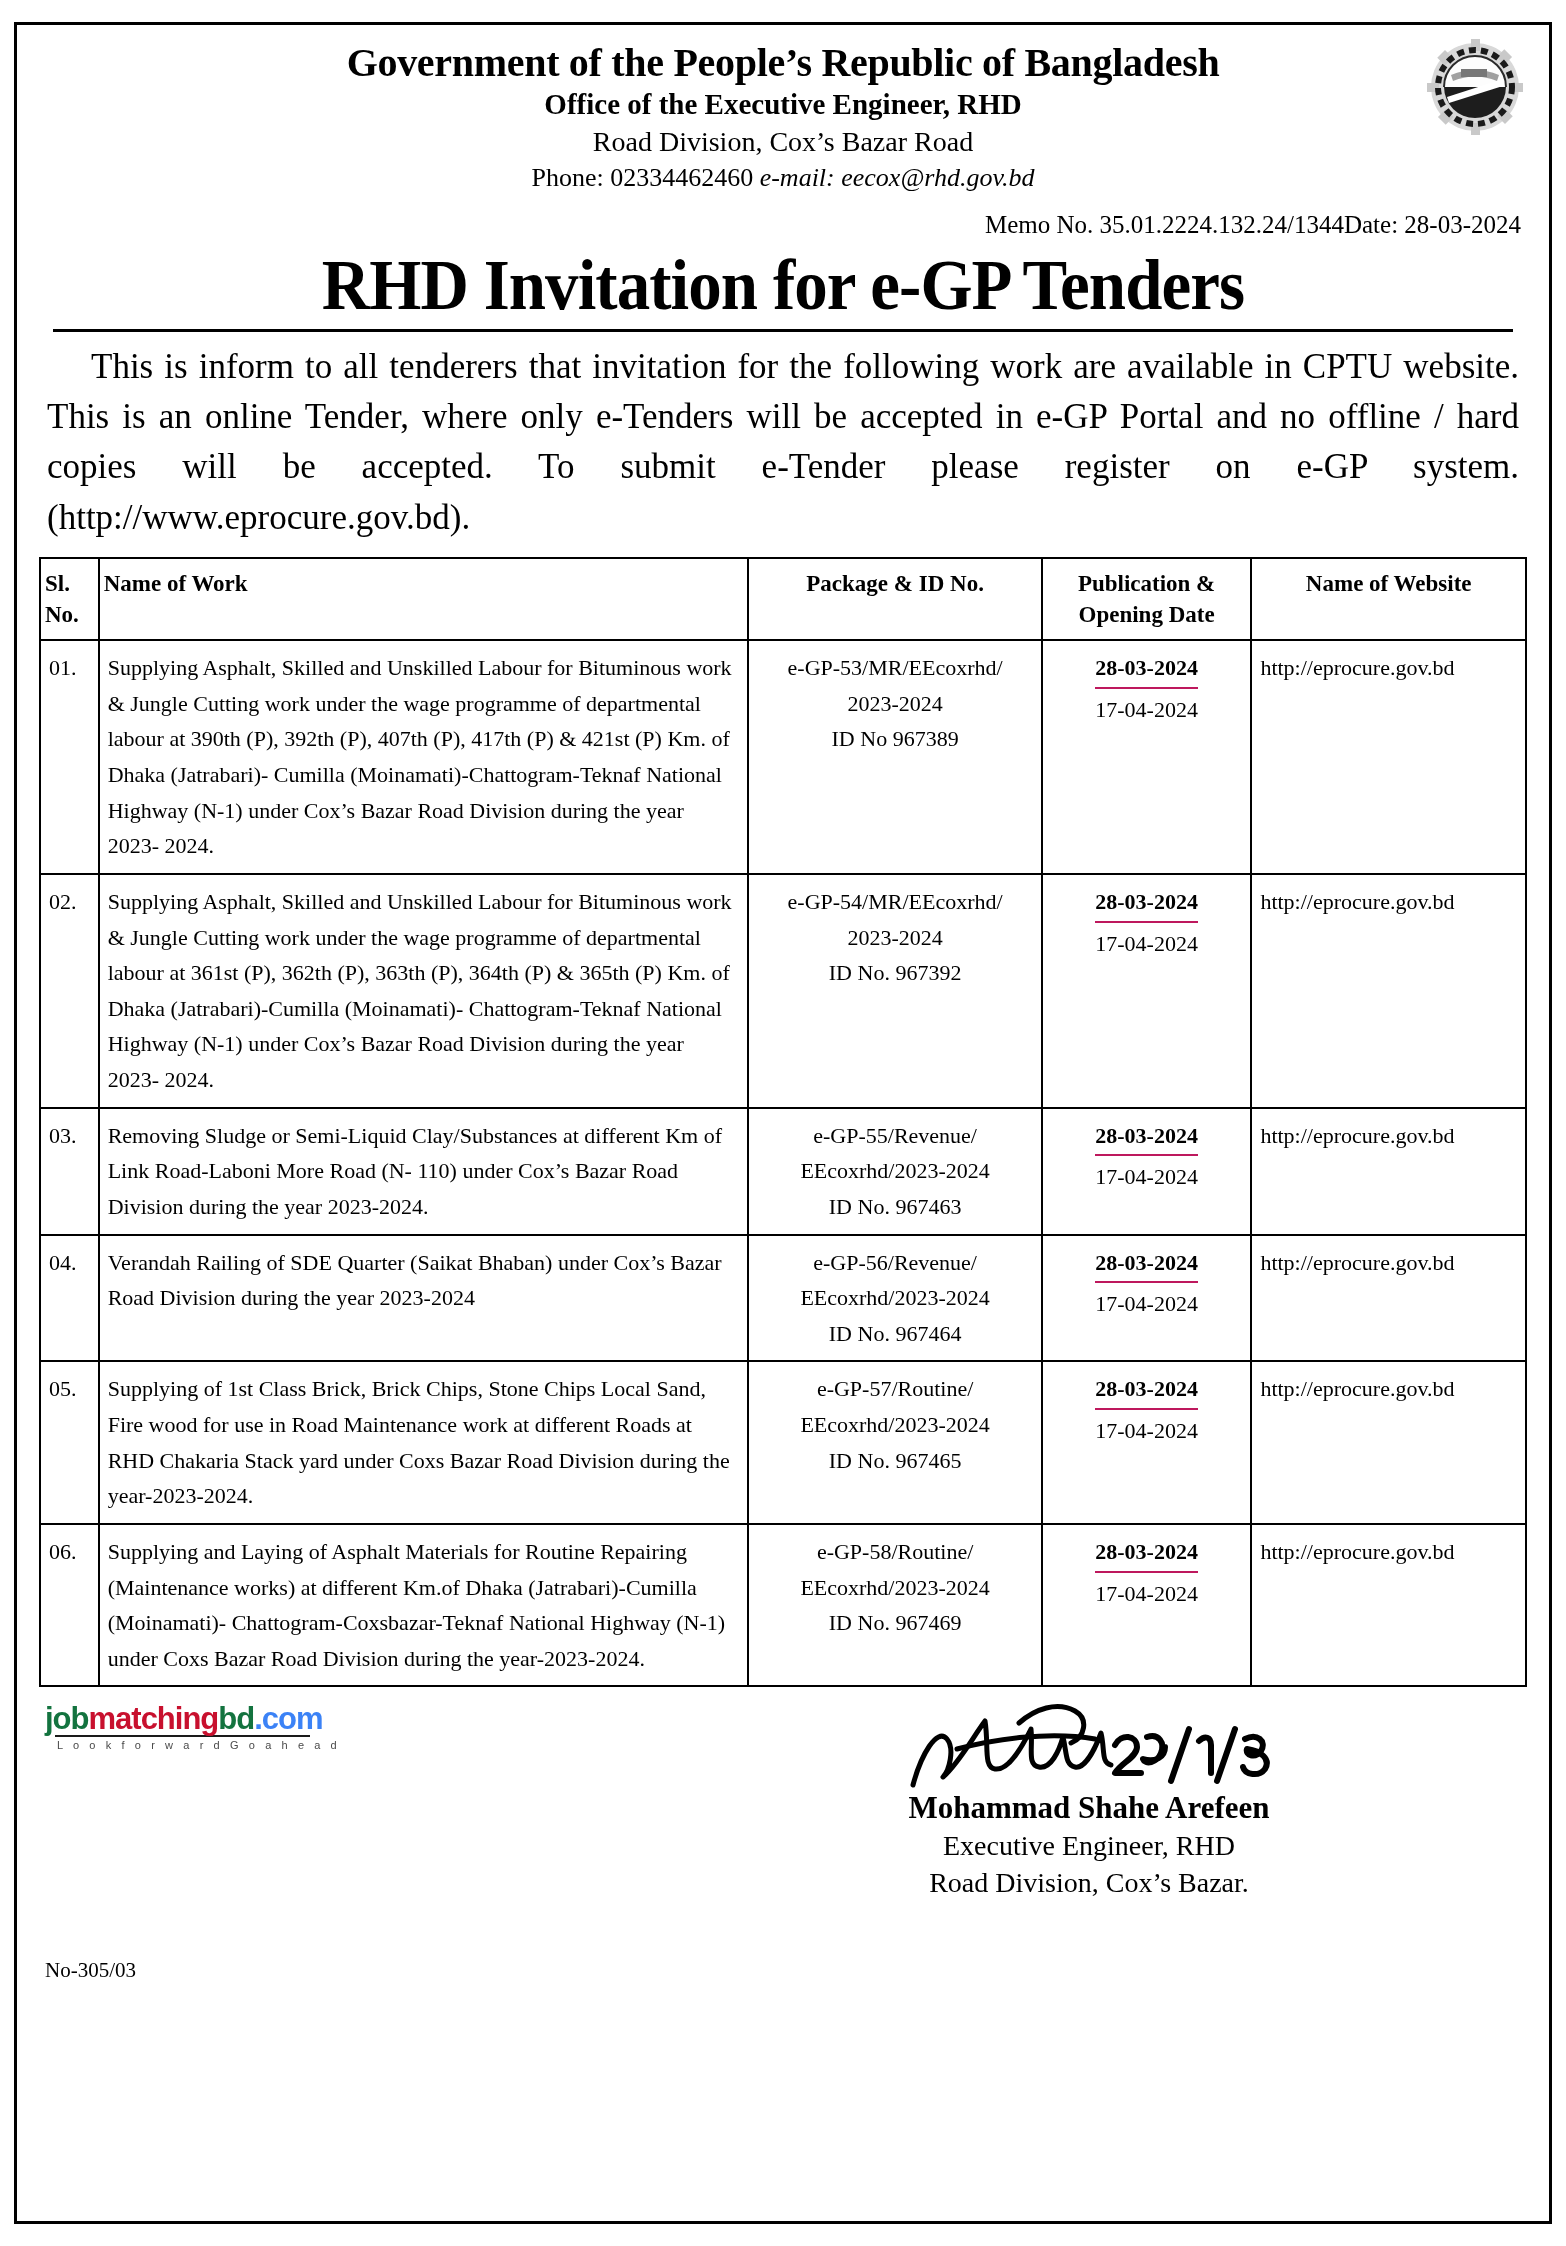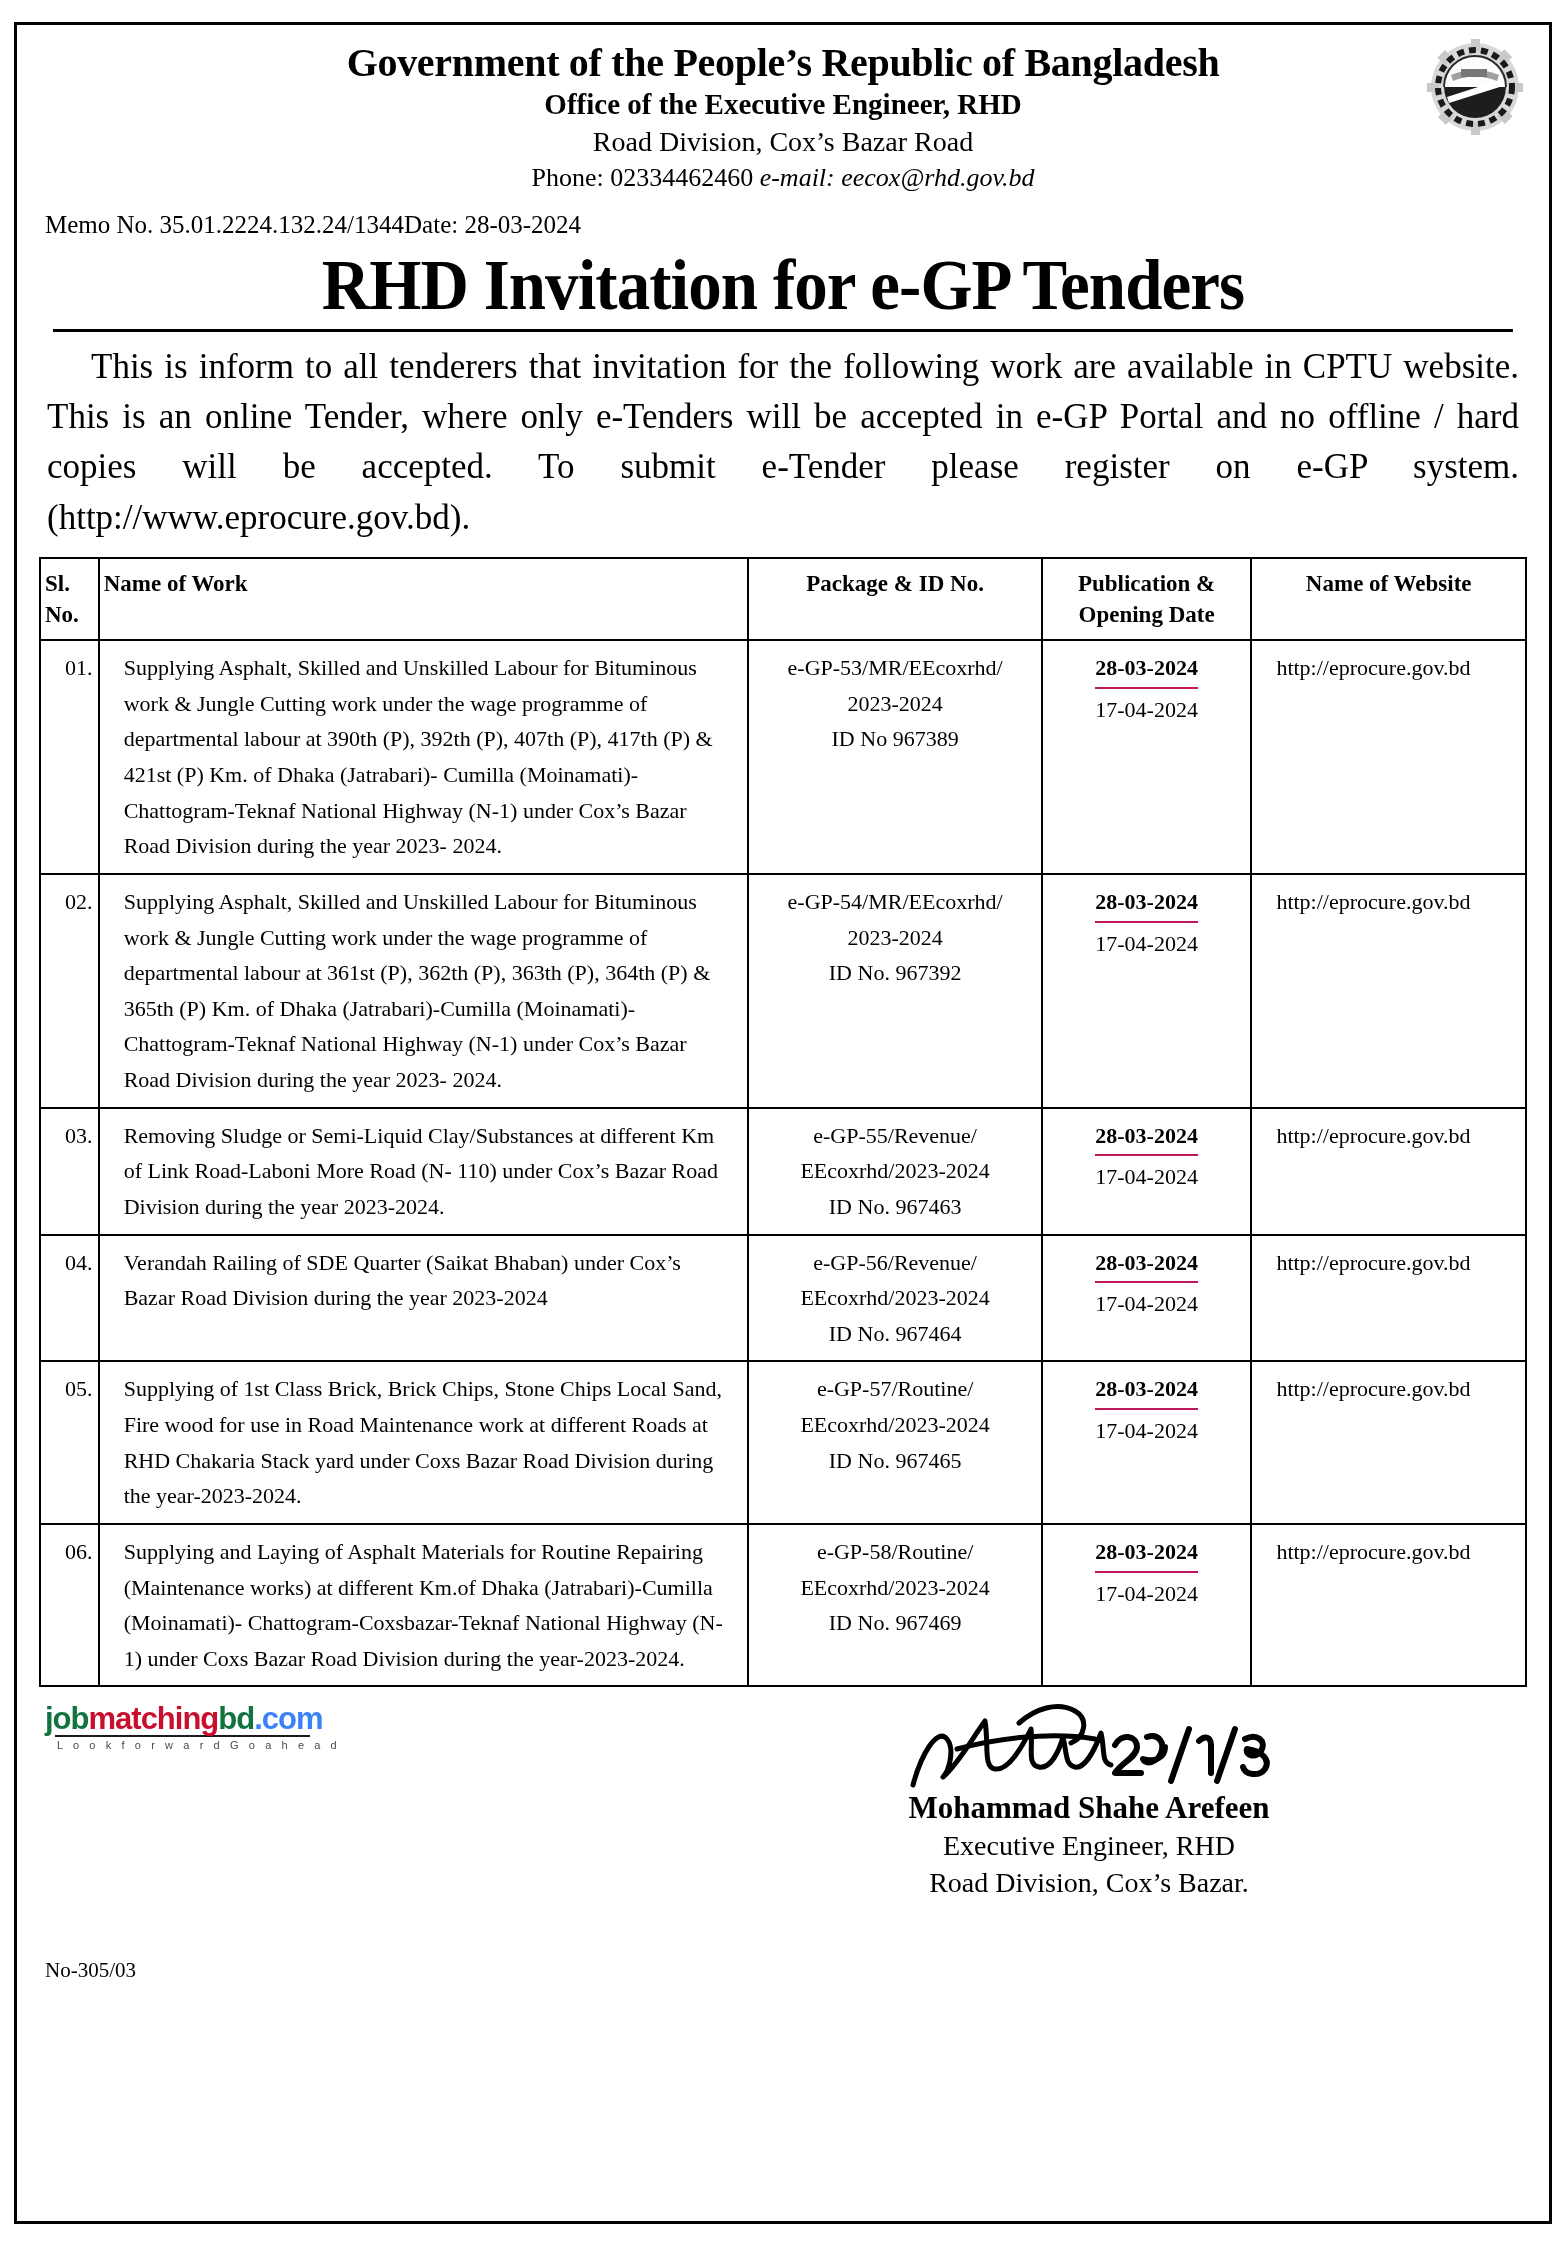--- a/index.html
+++ b/index.html
@@ -60,21 +60,21 @@
   .logo-wrap {
     position: absolute;
     right: 4px;
     top: 6px;
     width: 96px; height: 96px;
   }
 
   
   .memo-row {
     display: flex;
-    justify-content: flex-start;
+    justify-content: flex-end;
     align-items: baseline;
     font-size: 25px;
     margin-top: 16px;
     padding: 0 6px;
   }
 
   
   .doc-title {
     text-align: center;
     font-size: 72px;
@@ -112,21 +112,21 @@
   }
   table.tenders th {
     font-size: 23px;
     font-weight: bold;
     padding: 9px 4px;
     vertical-align: top;
     line-height: 1.35;
   }
   table.tenders td {
     font-size: 22px;
-    padding: 9px 24px;
+    padding: 9px 8px;
     vertical-align: top;
     line-height: 1.62;
   }
   .col-sl    { width: 56px;  text-align: left; }
   .col-work  { width: 620px; text-align: left; }
   .col-pkg   { width: 280px; text-align: center; }
   .col-date  { width: 200px; text-align: center; }
   .col-site  { width: 262px; text-align: left; }
   th.col-sl   { text-align: left; padding-left: 8px; }
   th.col-work { text-align: left; }

